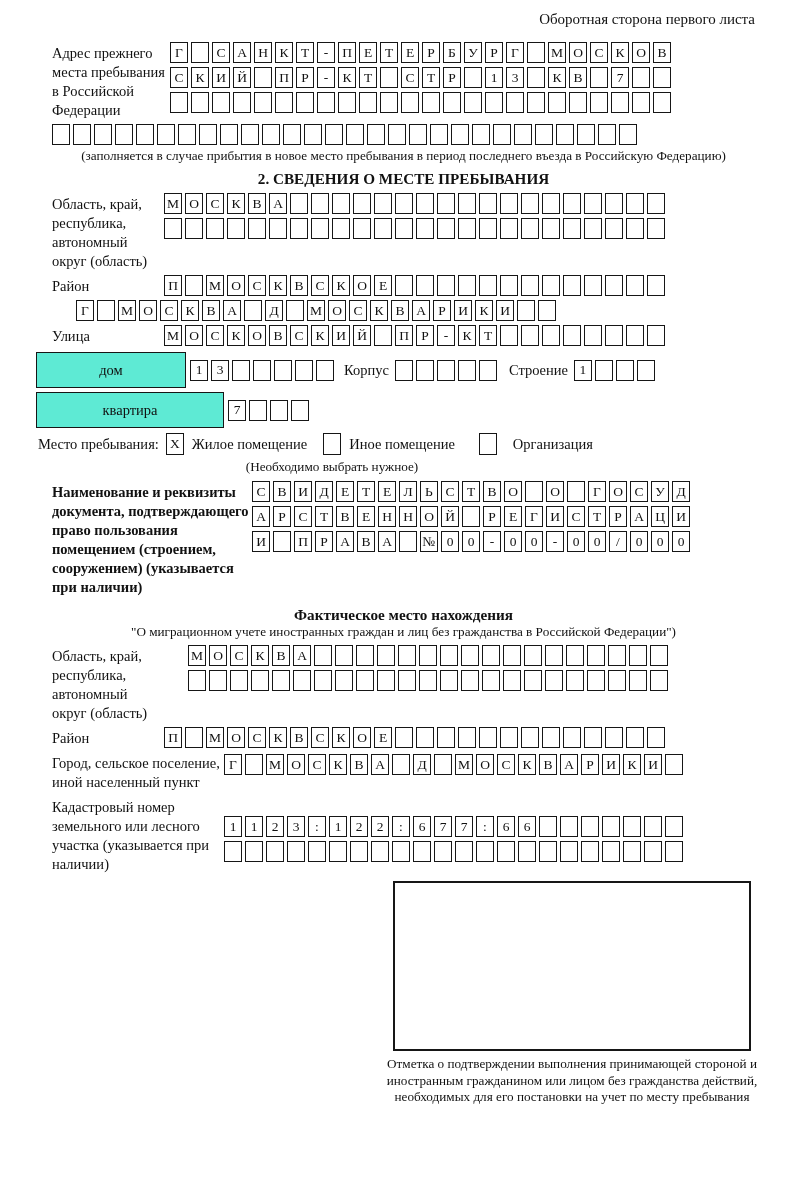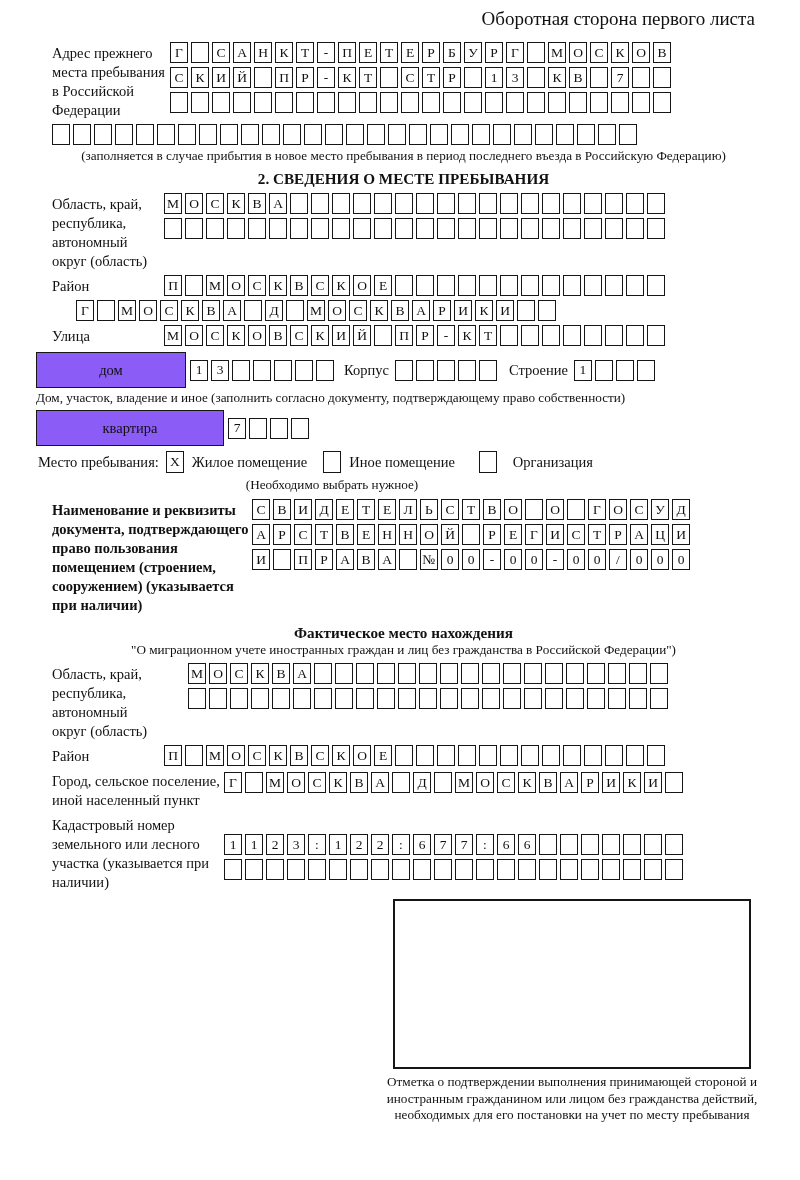--- a/index.html
+++ b/index.html
@@ -4,21 +4,21 @@
 <style>
   * { margin:0; padding:0; box-sizing:border-box; }
   html,body { background:#ffffff; }
   body {
     width:800px; height:1180px;
     font-family:"Liberation Serif","DejaVu Serif",serif;
     color:#111; overflow:hidden;
   }
   .page { width:800px; height:1180px; padding:10px 45px 0 52px; }
 
-  .top-note { text-align:right; font-size:19px; line-height:18px; margin-bottom:14px; }
+  .top-note { text-align:right; font-size:15px; line-height:18px; margin-bottom:14px; }
 
   .frow { display:flex; align-items:flex-start; }
   .flabel { flex:none; font-size:14.5px; line-height:19px; padding-top:2px; }
   .w118 { width:118px; }
   .w112 { width:112px; }
   .w172 { width:172px; }
   .w158 { width:158px; }
   .w200 { width:200px;font-weight:bold; }
 
   .cells { display:flex; gap:3px; }
@@ -33,21 +33,21 @@
   .indent-g { margin-left:14px; margin-top:20px; }
 
   .note { font-size:13.2px; line-height:16px; }
   .note-c { text-align:center; }
   .h-bold { font-weight:bold; font-size:15.2px; line-height:19px; text-align:center; }
 
   .line { display:flex; align-items:center; margin-left:-16px; }
   .wide-box {
     flex:none; height:36px; border:1.5px solid #161616;
     display:flex; align-items:center; justify-content:center;
-    font-size:14.5px; background:#8b5cf6;
+    font-size:14.5px; background:#5eead4;
   }
   .box-dom { width:150px; }
   .box-kv { width:188px; }
   .inline-lbl { font-size:14.5px; line-height:18px; }
   .chk {
     flex:none; width:18px; height:22px; border:1.5px solid #161616;
     display:flex; align-items:center; justify-content:center;
     font-size:13.5px; background:#fff;
   }
 
@@ -355,21 +355,20 @@
         <span class="cell"></span>
       </div>
     <div class="inline-lbl" style="margin-left:12px;">Строение</div>
     <div class="cells" style="margin-left:6px;">
         <span class="cell">1</span>
         <span class="cell"></span>
         <span class="cell"></span>
         <span class="cell"></span>
       </div>
   </div>
-  <div class="note mt2" style="margin-left:-16px;">Дом, участок, владение и иное (заполнить согласно документу, подтверждающему право собственности)</div>
 
   <div class="line mt4">
     <div class="wide-box box-kv">квартира</div>
     <div class="cells" style="margin-left:4px;">
         <span class="cell">7</span>
         <span class="cell"></span>
         <span class="cell"></span>
         <span class="cell"></span>
       </div>
   </div>

